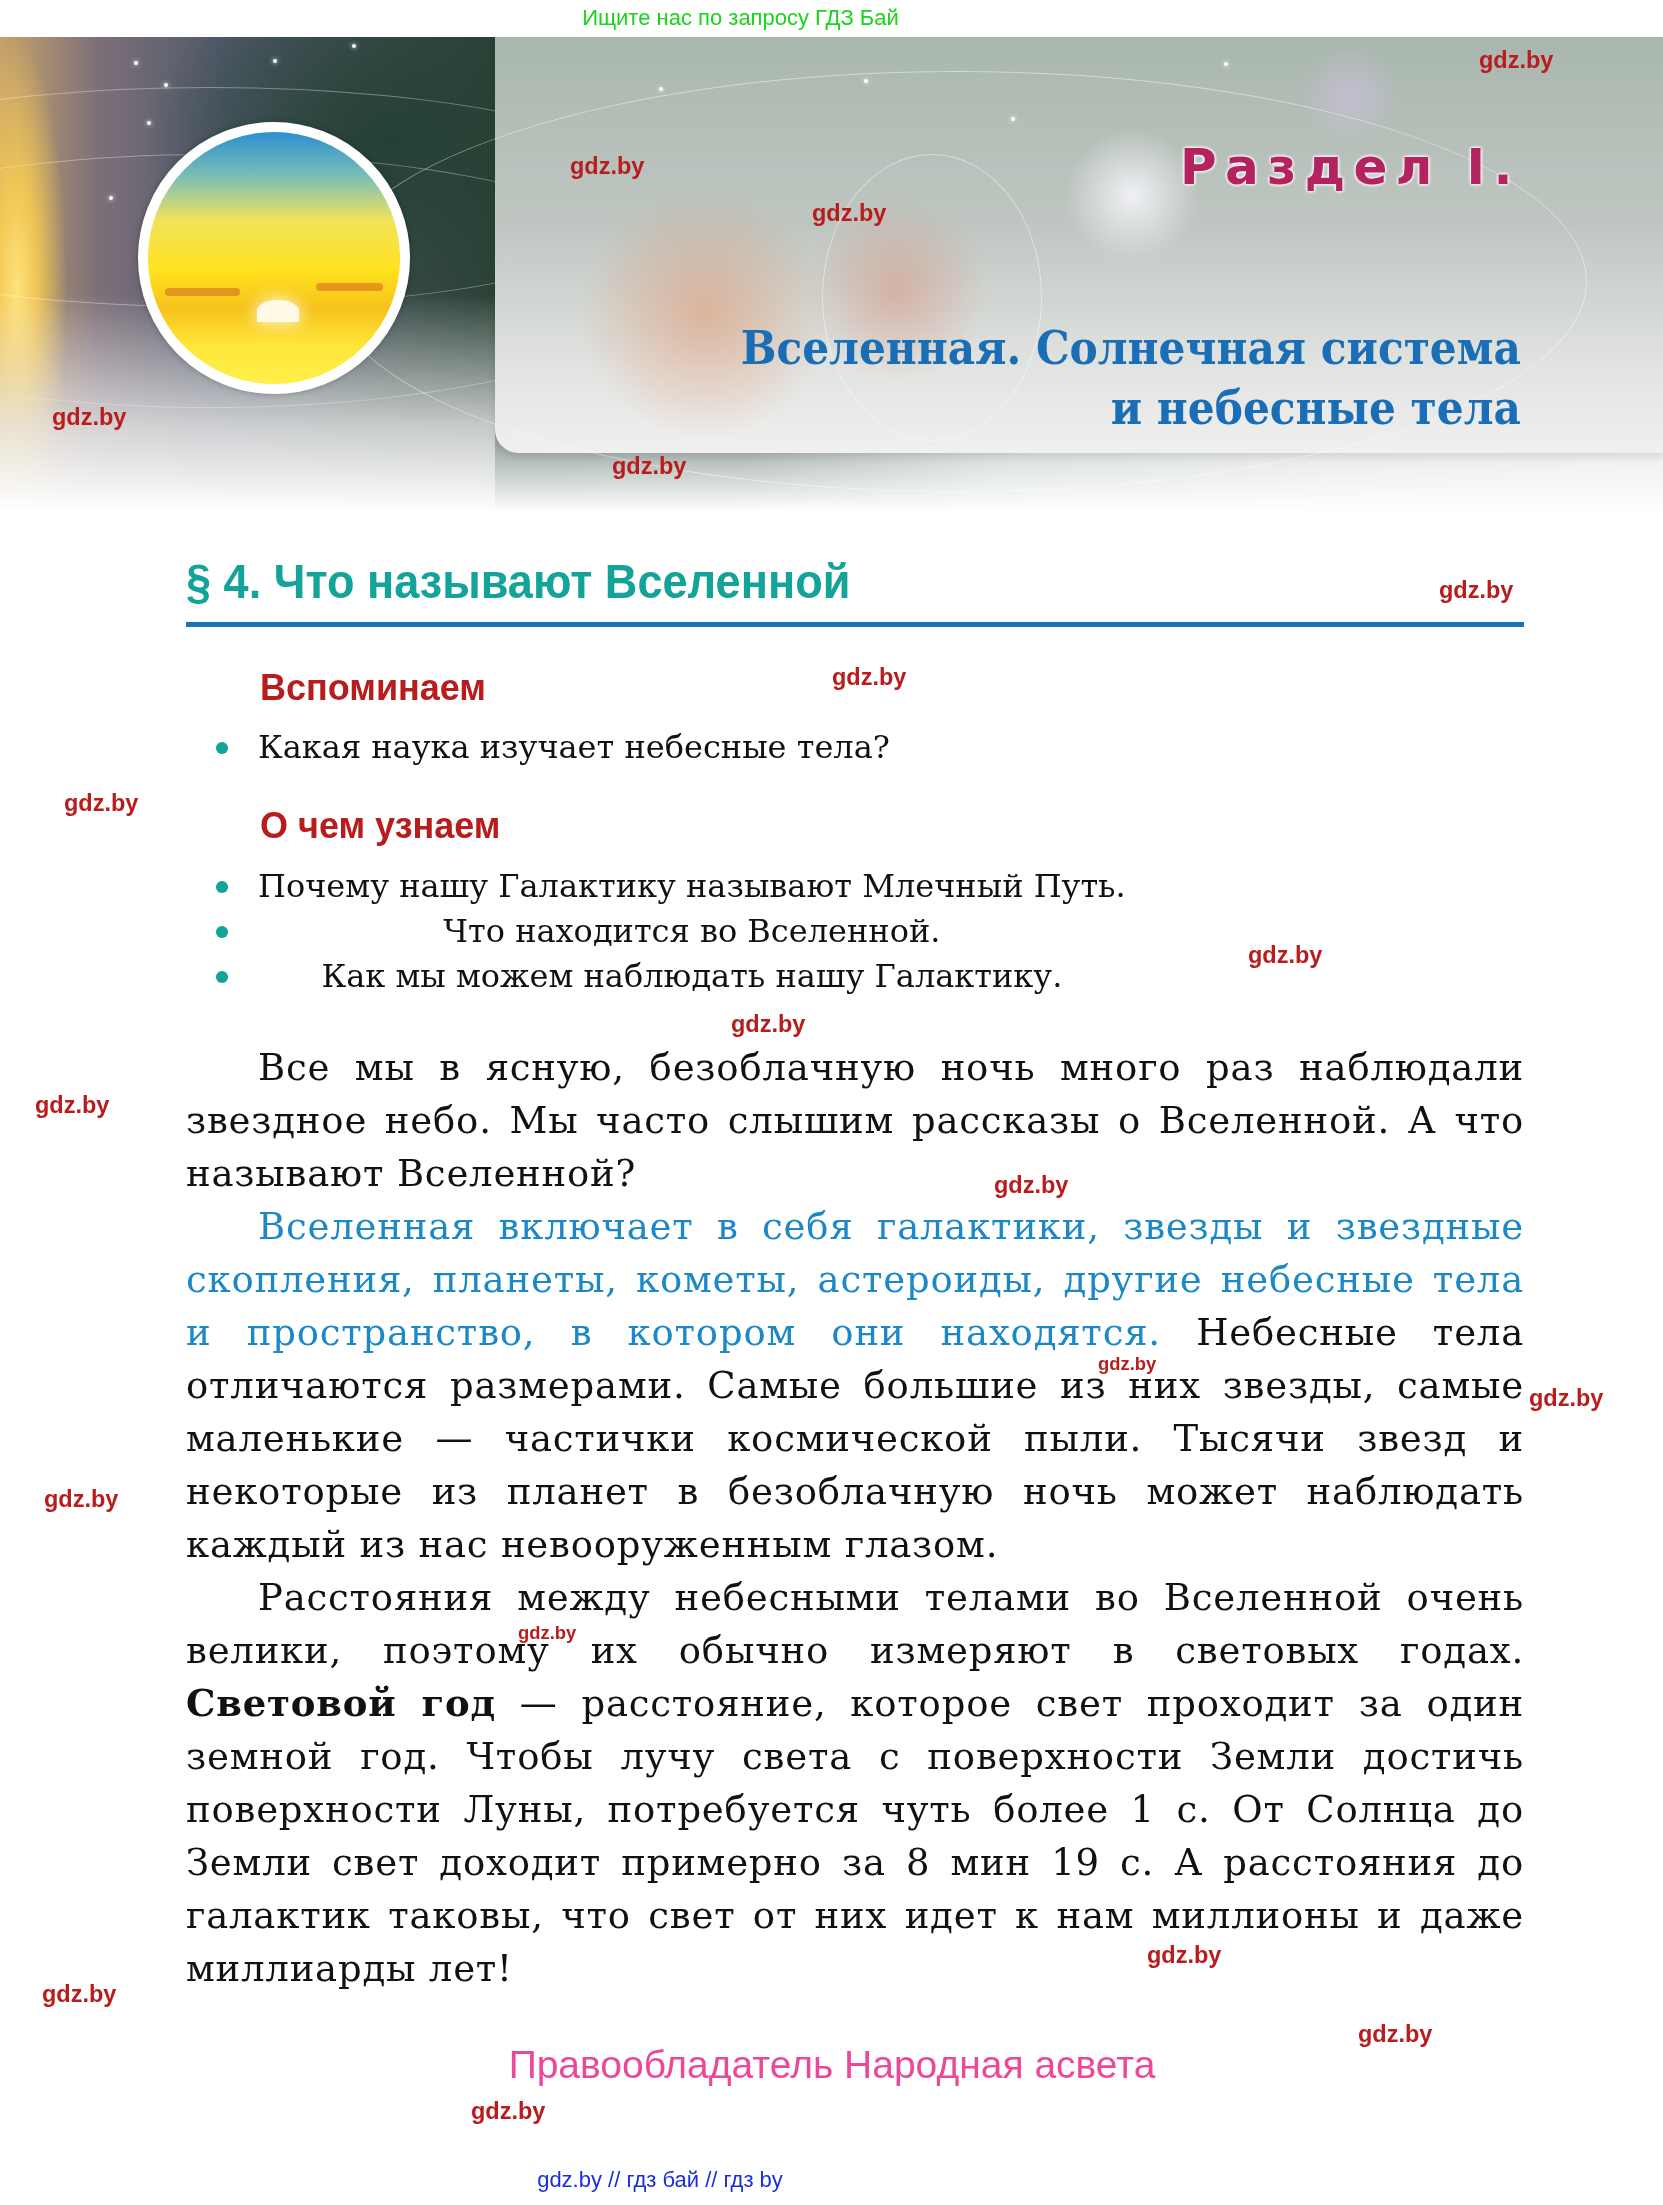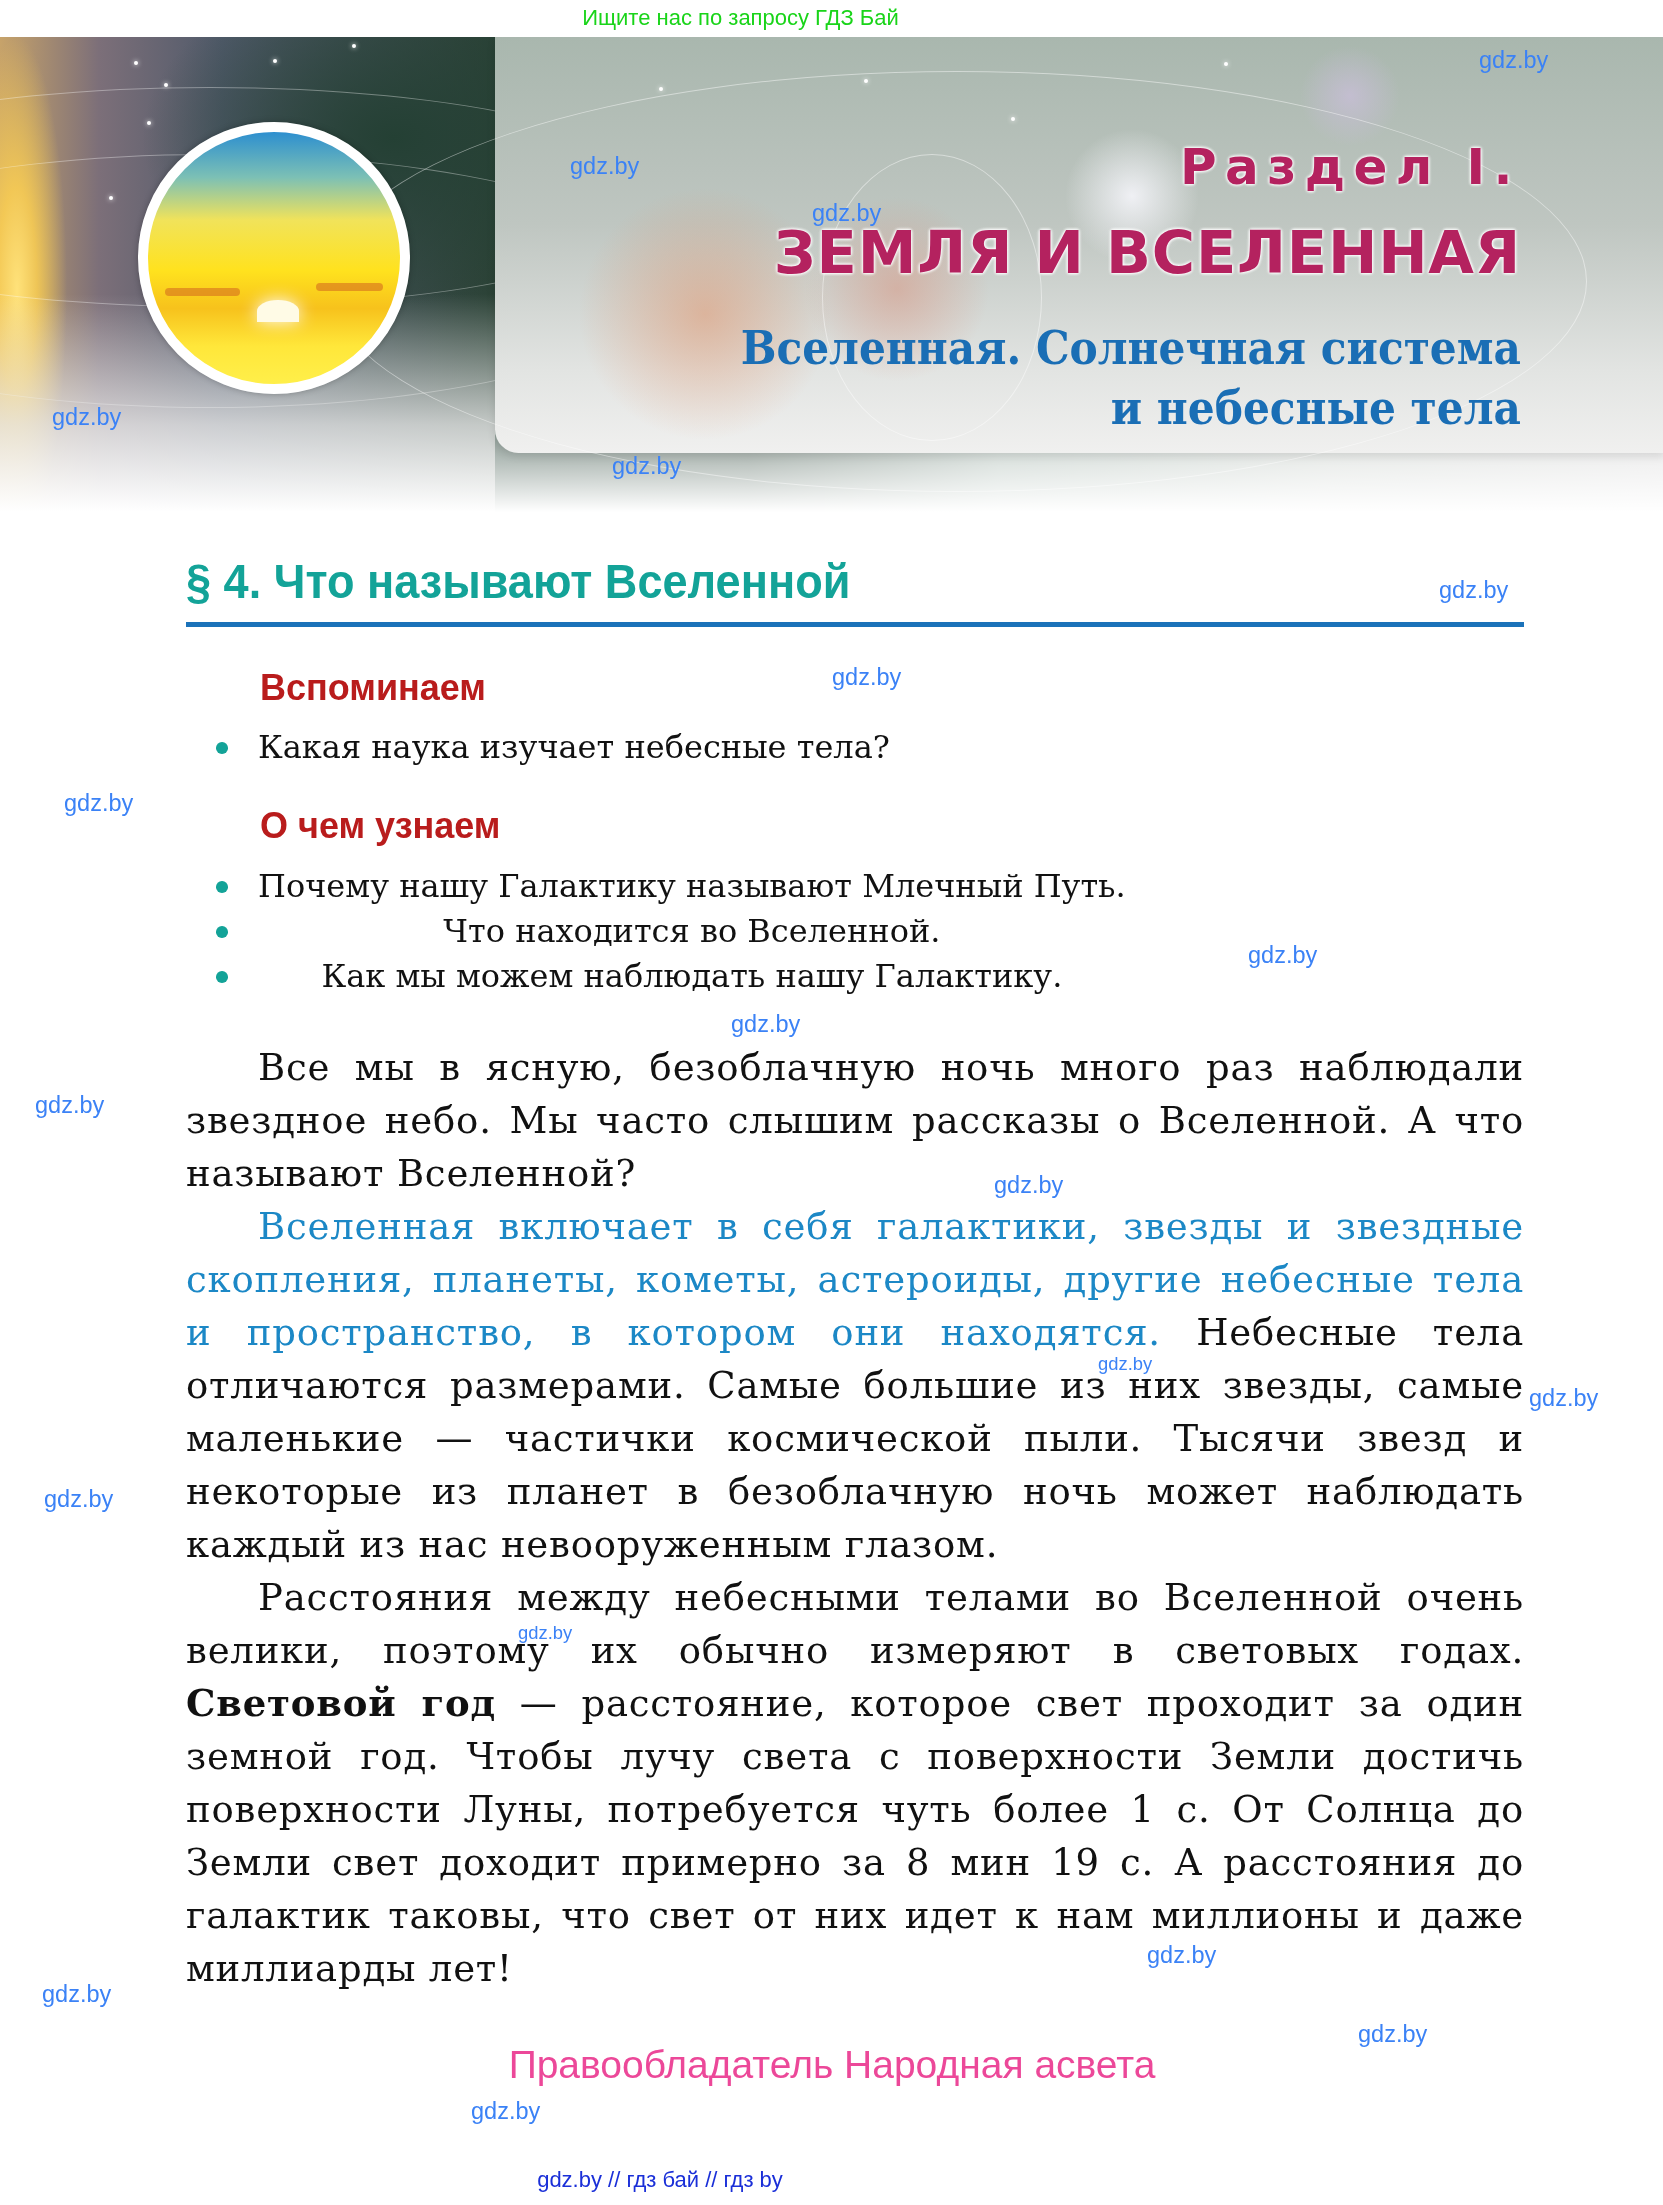--- a/index.html
+++ b/index.html
@@ -66,21 +66,21 @@
     position: absolute; right: 143px; top: 181px; z-index: 4;
     font-family: "DejaVu Sans", sans-serif; font-weight: bold; font-size: 59px; letter-spacing: 0.8px;
     color: #b4225f; text-shadow: 0 0 3.4px #fff, 0 0 3.4px #fff, 0 0 3.4px #fff;
   }
   .section-sub {
     position: absolute; right: 143px; top: 281px; z-index: 4; text-align: right;
     font-family: "DejaVu Serif", serif; font-weight: bold; font-size: 47px; line-height: 60px;
     color: #1a6eb5; transform: scaleX(0.9); transform-origin: right;
   }
   .wm {
-    position: absolute; z-index: 10; color: #3b82f6; font-family: "Liberation Sans", sans-serif; font-size: 23.5px;
+    position: absolute; z-index: 10; color: #b91c1c; font-family: "Liberation Sans", sans-serif; font-size: 23.5px; font-weight: bold;
   }
   .wm.small { font-size: 18.4px; }
   .para-heading {
     position: absolute; left: 186px; top: 553px;
     font-family: "Liberation Sans", sans-serif; font-weight: bold; font-size: 49px; color: #13a398;
     transform: scaleX(0.92); transform-origin: left;
   }
   .heading-rule {
     position: absolute; left: 186px; top: 622px; width: 1338px; height: 5px; background: #1b72b9;
   }
@@ -133,21 +133,20 @@
   </div>
   <div class="banner-panel">
     <div class="panel-orbit" style="left:-168px; top:34px; width:1258px; height:419px;"></div>
     <div class="panel-orbit" style="left:327px; top:117px; width:218px; height:285px;"></div>
     <div class="star" style="left:164px; top:50px;"></div>
     <div class="star" style="left:369px; top:42px;"></div>
     <div class="star" style="left:516px; top:80px;"></div>
     <div class="star" style="left:729px; top:25px;"></div>
   </div>
   <div class="section-label">Раздел I.</div>
-  <div class="section-title">ЗЕМЛЯ И ВСЕЛЕННАЯ</div>
   <div class="section-sub">
     <div>Вселенная. Солнечная система</div>
     <div>и небесные тела</div>
   </div>
 </div>
 
 <div class="para-heading">§ 4. Что называют Вселенной</div>
 <div class="heading-rule"></div>
 
 <div class="sub-heading" style="top:667px;">Вспоминаем</div>

